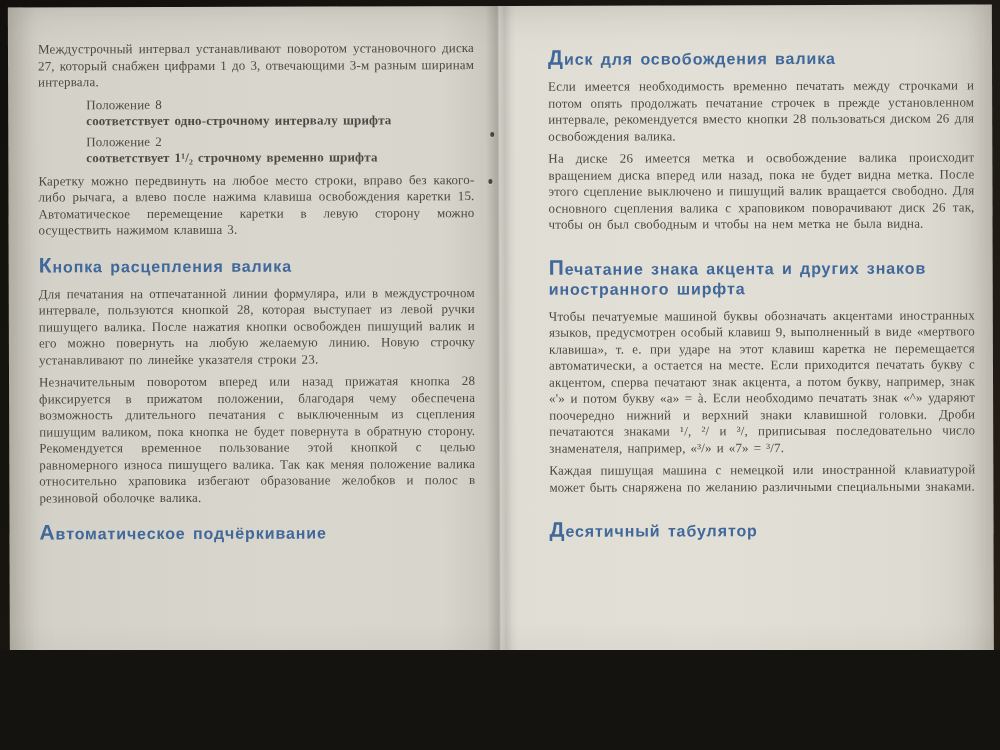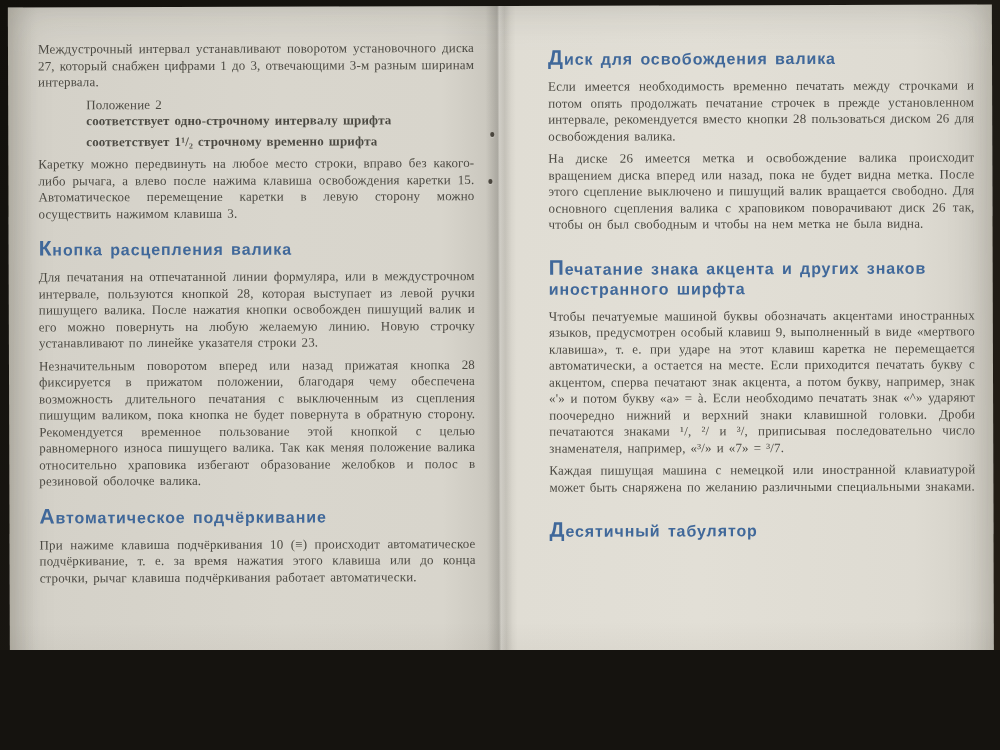--- a/index.html
+++ b/index.html
@@ -54,38 +54,38 @@
   <div class="spread">
     <div class="spine"></div>
     <div class="staple s1"></div>
     <div class="staple s2"></div>
 
     <div class="col col-left">
       <p>Междустрочный интервал устанавливают поворотом установочного диска 27, который снабжен цифрами 1 до 3, отвечающими 3-м разным ширинам интервала.</p>
 
       <div class="positions">
         <div class="pos-item">
-          <span class="pos-title">Положение 2</span>
+          <span class="pos-title">Положение 8</span>
           <span class="pos-desc">соответствует одно-строчному интервалу шрифта</span>
         </div>
         <div class="pos-item">
+          <span class="pos-title">Положение 2</span>
           <span class="pos-desc">соответствует 1¹/₂ строчному временно шрифта</span>
         </div>
         <div class="pos-item">
         </div>
       </div>
 
       <p>Каретку можно передвинуть на любое место строки, вправо без какого-либо рычага, а влево после нажима клавиша освобождения каретки 15. Автоматическое перемещение каретки в левую сторону можно осуществить нажимом клавиша 3.</p>
 
       <h2>Кнопка расцепления валика</h2>
       <p>Для печатания на отпечатанной линии формуляра, или в междустрочном интервале, пользуются кнопкой 28, которая выступает из левой ручки пишущего валика. После нажатия кнопки освобожден пишущий валик и его можно повернуть на любую желаемую линию. Новую строчку устанавливают по линейке указателя строки 23.</p>
       <p>Незначительным поворотом вперед или назад прижатая кнопка 28 фиксируется в прижатом положении, благодаря чему обеспечена возможность длительного печатания с выключенным из сцепления пишущим валиком, пока кнопка не будет повернута в обратную сторону. Рекомендуется временное пользование этой кнопкой с целью равномерного износа пишущего валика. Так как меняя положение валика относительно храповика избегают образование желобков и полос в резиновой оболочке валика.</p>
 
       <h2>Автоматическое подчёркивание</h2>
-      <p>При нажиме клавиша подчёркивания 10 (≡) происходит автоматическое подчёркивание, т. е. за время нажатия этого клавиша или до конца строчки, рычаг клавиша подчёркивания работает автоматически.</p>
     </div>
 
     <div class="col col-right">
       <h2 class="first">Диск для освобождения валика</h2>
       <p>Если имеется необходимость временно печатать между строчками и потом опять продолжать печатание строчек в прежде установленном интервале, рекомендуется вместо кнопки 28 пользоваться диском 26 для освобождения валика.</p>
       <p>На диске 26 имеется метка и освобождение валика происходит вращением диска вперед или назад, пока не будет видна метка. После этого сцепление выключено и пишущий валик вращается свободно. Для основного сцепления валика с храповиком поворачивают диск 26 так, чтобы он был свободным и чтобы на нем метка не была видна.</p>
 
       <h2>Печатание знака акцента и других знаков иностранного ширфта</h2>
       <p>Чтобы печатуемые машиной буквы обозначать акцентами иностранных языков, предусмотрен особый клавиш 9, выполненный в виде «мертвого клавиша», т. е. при ударе на этот клавиш каретка не перемещается автоматически, а остается на месте. Если приходится печатать букву с акцентом, сперва печатают знак акцента, а потом букву, например, знак «'» и потом букву «а» = à. Если необходимо печатать знак «^» ударяют поочередно нижний и верхний знаки клавишной головки. Дроби печатаются знаками ¹/, ²/ и ³/, приписывая последовательно число знаменателя, например, «³/» и «7» = ³/7.</p>
       <p>Каждая пишущая машина с немецкой или иностранной клавиатурой может быть снаряжена по желанию различными специальными знаками.</p>

